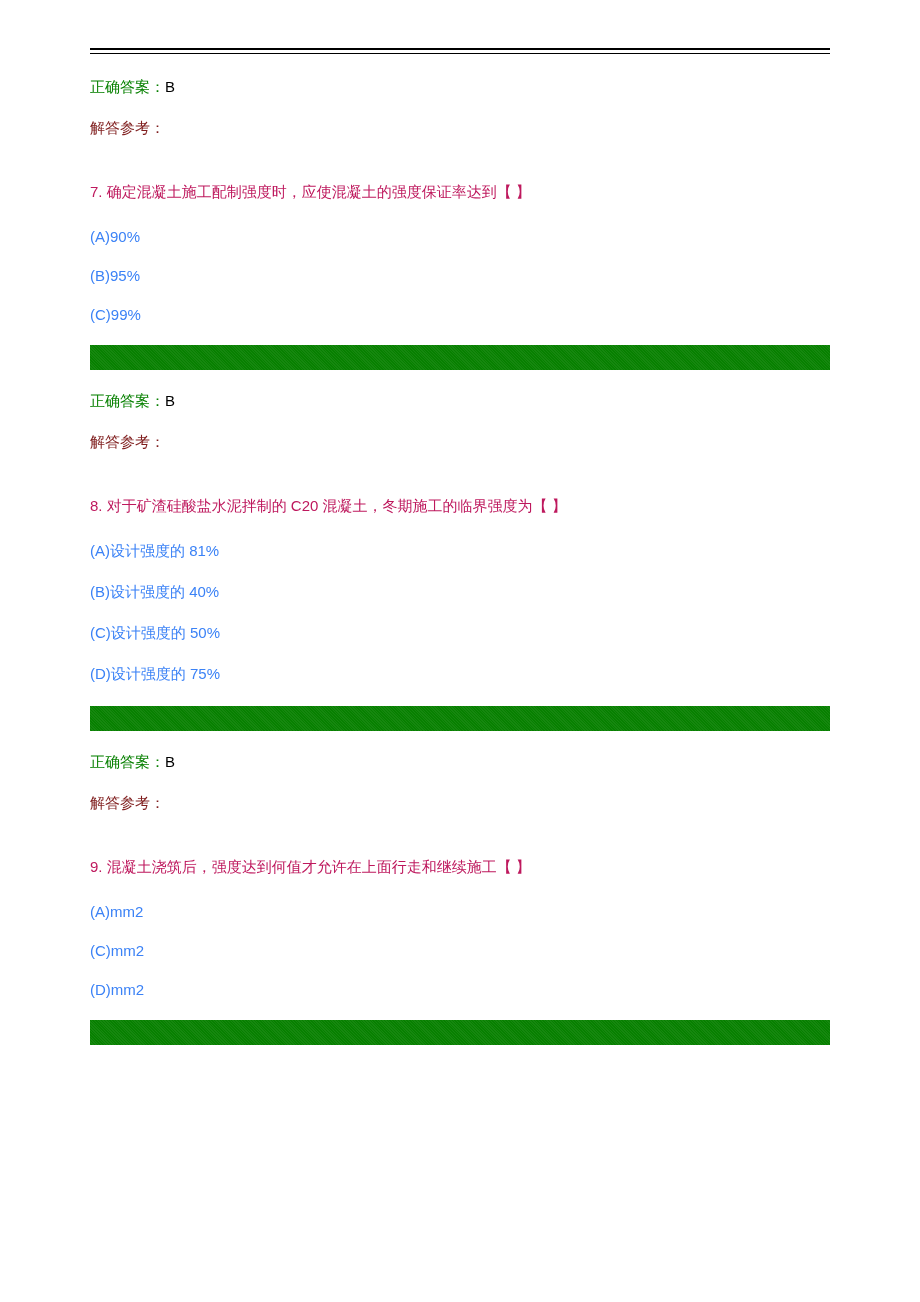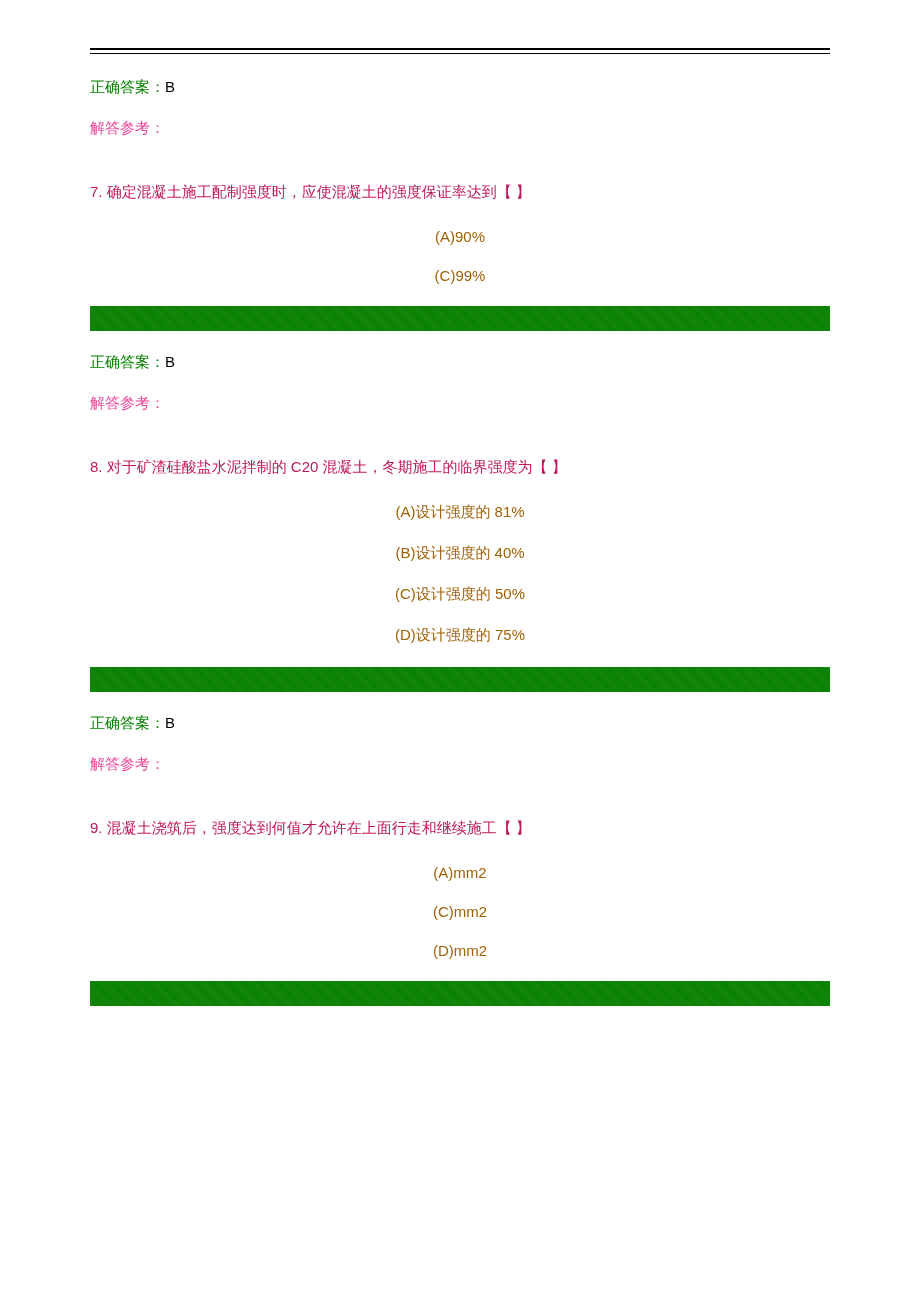--- a/index.html
+++ b/index.html
@@ -34,32 +34,31 @@
     padding-top: 24px;
   }
   .answer-line {
     color: #078000;
     margin-bottom: 22px;
   }
   .answer-line .answer-value {
     color: #000000;
   }
   .explanation-line {
-    color: #ec4899;
+    color: #7f1d1d;
     margin-bottom: 42px;
   }
   .question-text {
     color: #be185d;
     margin-bottom: 24px;
     line-height: 1.6;
   }
   .option {
-    color: #a16207;
+    color: #3b82f6;
     margin-bottom: 22px;
-    text-align: center;
   }
   .green-bar {
     height: 25px;
     background-color: #078000;
     background-image: repeating-linear-gradient(
       45deg,
       rgba(255,255,255,0.06) 0px,
       rgba(255,255,255,0.06) 1px,
       transparent 1px,
       transparent 2px
@@ -85,20 +84,21 @@
     <div class="answer-line">
       <span>正确答案：</span><span class="answer-value">B</span>
     </div>
     <div class="explanation-line">解答参考：</div>
 
     <div class="question-block">
       <div class="question-text">
         <span>7. </span><span>确定混凝土施工配制强度时，应使混凝土的强度保证率达到【 】</span>
       </div>
       <div class="option">(A)90%</div>
+      <div class="option">(B)95%</div>
       <div class="option">(C)99%</div>
       <div class="green-bar"></div>
       <div class="answer-line">
         <span>正确答案：</span><span class="answer-value">B</span>
       </div>
       <div class="explanation-line">解答参考：</div>
     </div>
 
     <div class="question-block">
       <div class="question-text">

